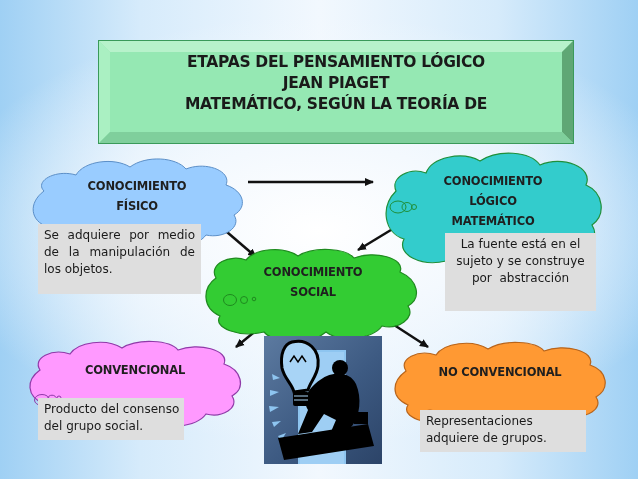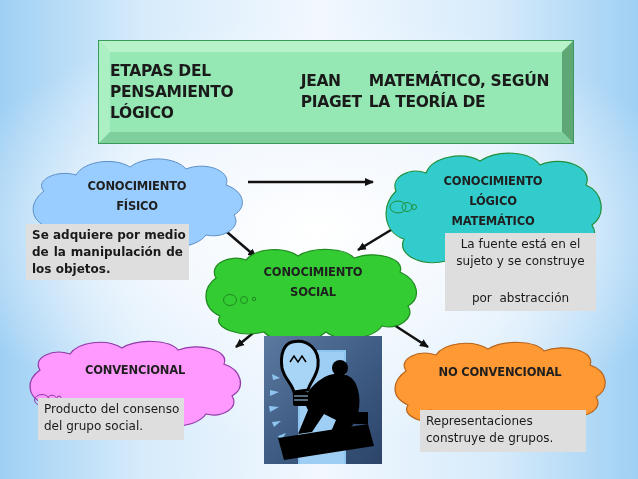--- a/index.html
+++ b/index.html
@@ -18,21 +18,21 @@
       background: #95e8b3;
       border: 1px solid #3a9a5a;
       box-sizing: border-box;
     }
     .title-box .bevel-top { position:absolute; left:0; top:0; right:0; height:11px; background:#b7f2cb; clip-path: polygon(0 0,100% 0,calc(100% - 11px) 100%,11px 100%); }
     .title-box .bevel-left { position:absolute; left:0; top:0; bottom:0; width:11px; background:#aaf0c2; clip-path: polygon(0 0,100% 11px,100% calc(100% - 11px),0 100%); }
     .title-box .bevel-right { position:absolute; right:0; top:0; bottom:0; width:11px; background:#5fa775; clip-path: polygon(0 11px,100% 0,100% 100%,0 calc(100% - 11px)); }
     .title-box .bevel-bottom { position:absolute; left:0; bottom:0; right:0; height:11px; background:#7fcf9c; clip-path: polygon(11px 0,calc(100% - 11px) 0,100% 100%,0 100%); }
     .title-text {
       position:absolute; left:11px; right:11px; top:11px; bottom:11px;
-      display:flex; flex-direction:row; align-items:center; justify-content:center;
+      display:flex; flex-direction:column; align-items:center; justify-content:flex-start;
       font-family: "DejaVu Sans", sans-serif; font-weight:bold; font-size:15.5px;
       line-height:21px; color:#1a1a1a; letter-spacing:-0.3px;
     }
 
     
     .cloud { position:absolute; }
     .cloud svg { position:absolute; left:0; top:0; width:100%; height:100%; overflow:visible; }
     .cloud-label {
       position:absolute; left:0; right:0; top:0; bottom:0;
       display:flex; flex-direction:column; justify-content:center;
@@ -140,40 +140,40 @@
   <svg viewBox="0 0 216 100">
     <path d="M16,28 C8,16 28,6 46,12 C54,0 82,-4 98,6 C114,-4 146,-2 154,8 C174,0 206,8 200,22 C218,28 220,46 206,54 C214,66 196,76 180,72 C170,86 136,88 124,78 C108,92 72,90 62,78 C38,84 10,74 18,62 C0,54 2,38 16,28 Z" fill="#ff9933" stroke="#b8641a" stroke-width="1.2"></path>
     <ellipse cx="40" cy="72" rx="6" ry="5" fill="none" stroke="#b8641a" stroke-width="1"></ellipse>
     <ellipse cx="40" cy="72" rx="3" ry="2.5" fill="none" stroke="#b8641a" stroke-width="1"></ellipse>
   </svg>
   <div class="cloud-label" style="top:-43px;left:4px;">
     <span>NO CONVENCIONAL</span>
   </div>
 </div>
 
-<div class="note justify" style="left:26px;top:224px;width:163px;height:56px;font-weight:bold;">
+<div class="note justify" style="left:38px;top:224px;width:163px;height:70px;">
   <span class="ln">Se adquiere por medio</span>
   <span class="ln">de la manipulación de</span>
   <span class="ln last">los objetos.</span>
 </div>
 
 <div class="note" style="left:445px;top:233px;width:151px;height:78px;text-align:center;">
   <span class="ln">La fuente está en el</span>
   <span class="ln">sujeto y se construye</span>
-  <span class="ln" style="white-space:pre;margin-top:20px;">por  abstracción</span>
+  <span class="ln" style="white-space:pre;">por  abstracción</span>
 </div>
 
 <div class="note justify" style="left:38px;top:398px;width:146px;height:42px;">
   <span class="ln">Producto del consenso</span>
   <span class="ln last">del grupo social.</span>
 </div>
 
 <div class="note" style="left:420px;top:410px;width:166px;height:42px;">
   <span class="ln">Representaciones</span>
-  <span class="ln">construye de grupos.</span>
+  <span class="ln">adquiere de grupos.</span>
 </div>
 
 <div class="abs picture">
   <svg viewBox="0 0 118 128" width="118" height="128">
     <rect x="34" y="14" width="48" height="114" fill="#8ec5f0"></rect>
     <rect x="36" y="16" width="44" height="112" fill="#a8d4f6" opacity="0.6"></rect>
 
     <polygon points="8,38 16,42 9,44" fill="#8ec5f0"></polygon>
     <polygon points="6,54 15,56 6,60" fill="#8ec5f0"></polygon>
     <polygon points="5,70 15,71 6,76" fill="#8ec5f0"></polygon>

